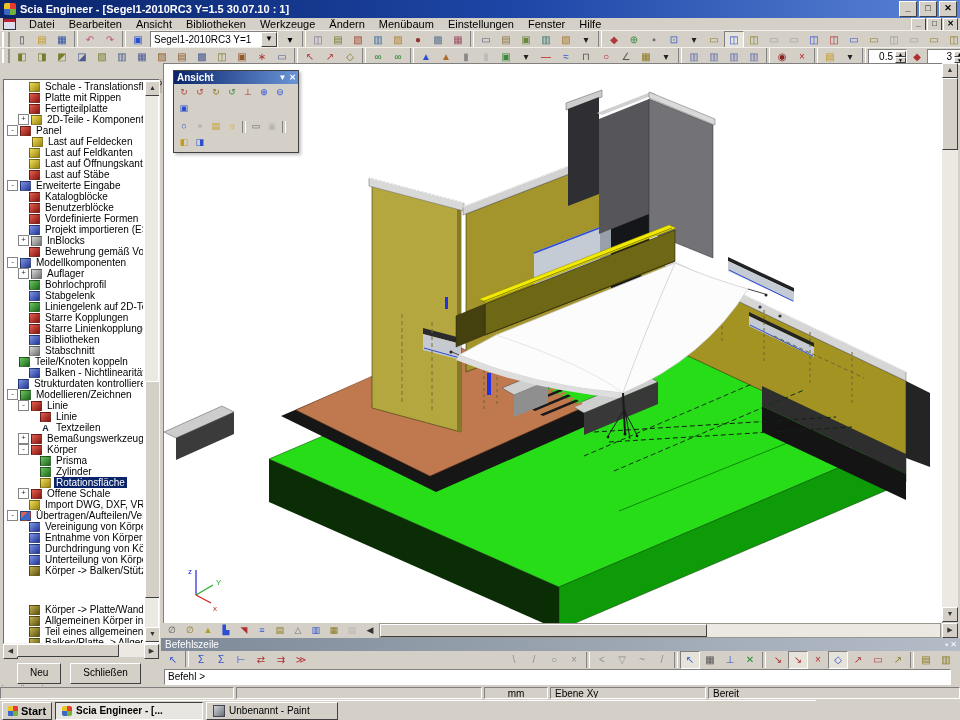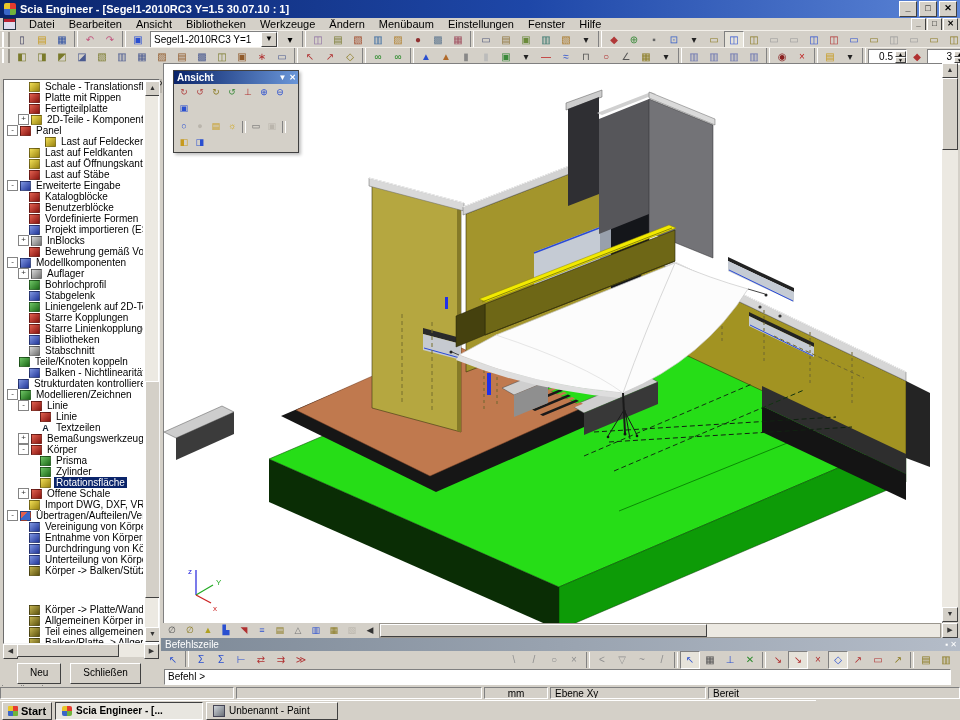--- a/index.html
+++ b/index.html
@@ -351,21 +351,21 @@
         <div class="trow" style="padding-left: 13px;">
           <span class="texp">+</span>
           <span class="tic ic-yellow"></span>
           <span class="tlabel">2D-Teile - Komponenten</span>
         </div>
         <div class="trow" style="padding-left: 2px;">
           <span class="texp">-</span>
           <span class="tic ic-red"></span>
           <span class="tlabel">Panel</span>
         </div>
-        <div class="trow" style="padding-left: 29px;">
+        <div class="trow" style="padding-left: 16px;">
           <span class="tspc"></span>
           <span class="tic ic-yellow"></span>
           <span class="tlabel">Last auf Feldecken</span>
         </div>
         <div class="trow" style="padding-left: 13px;">
           <span class="tspc"></span>
           <span class="tic ic-yellow"></span>
           <span class="tlabel">Last auf Feldkanten</span>
         </div>
         <div class="trow" style="padding-left: 13px;">

